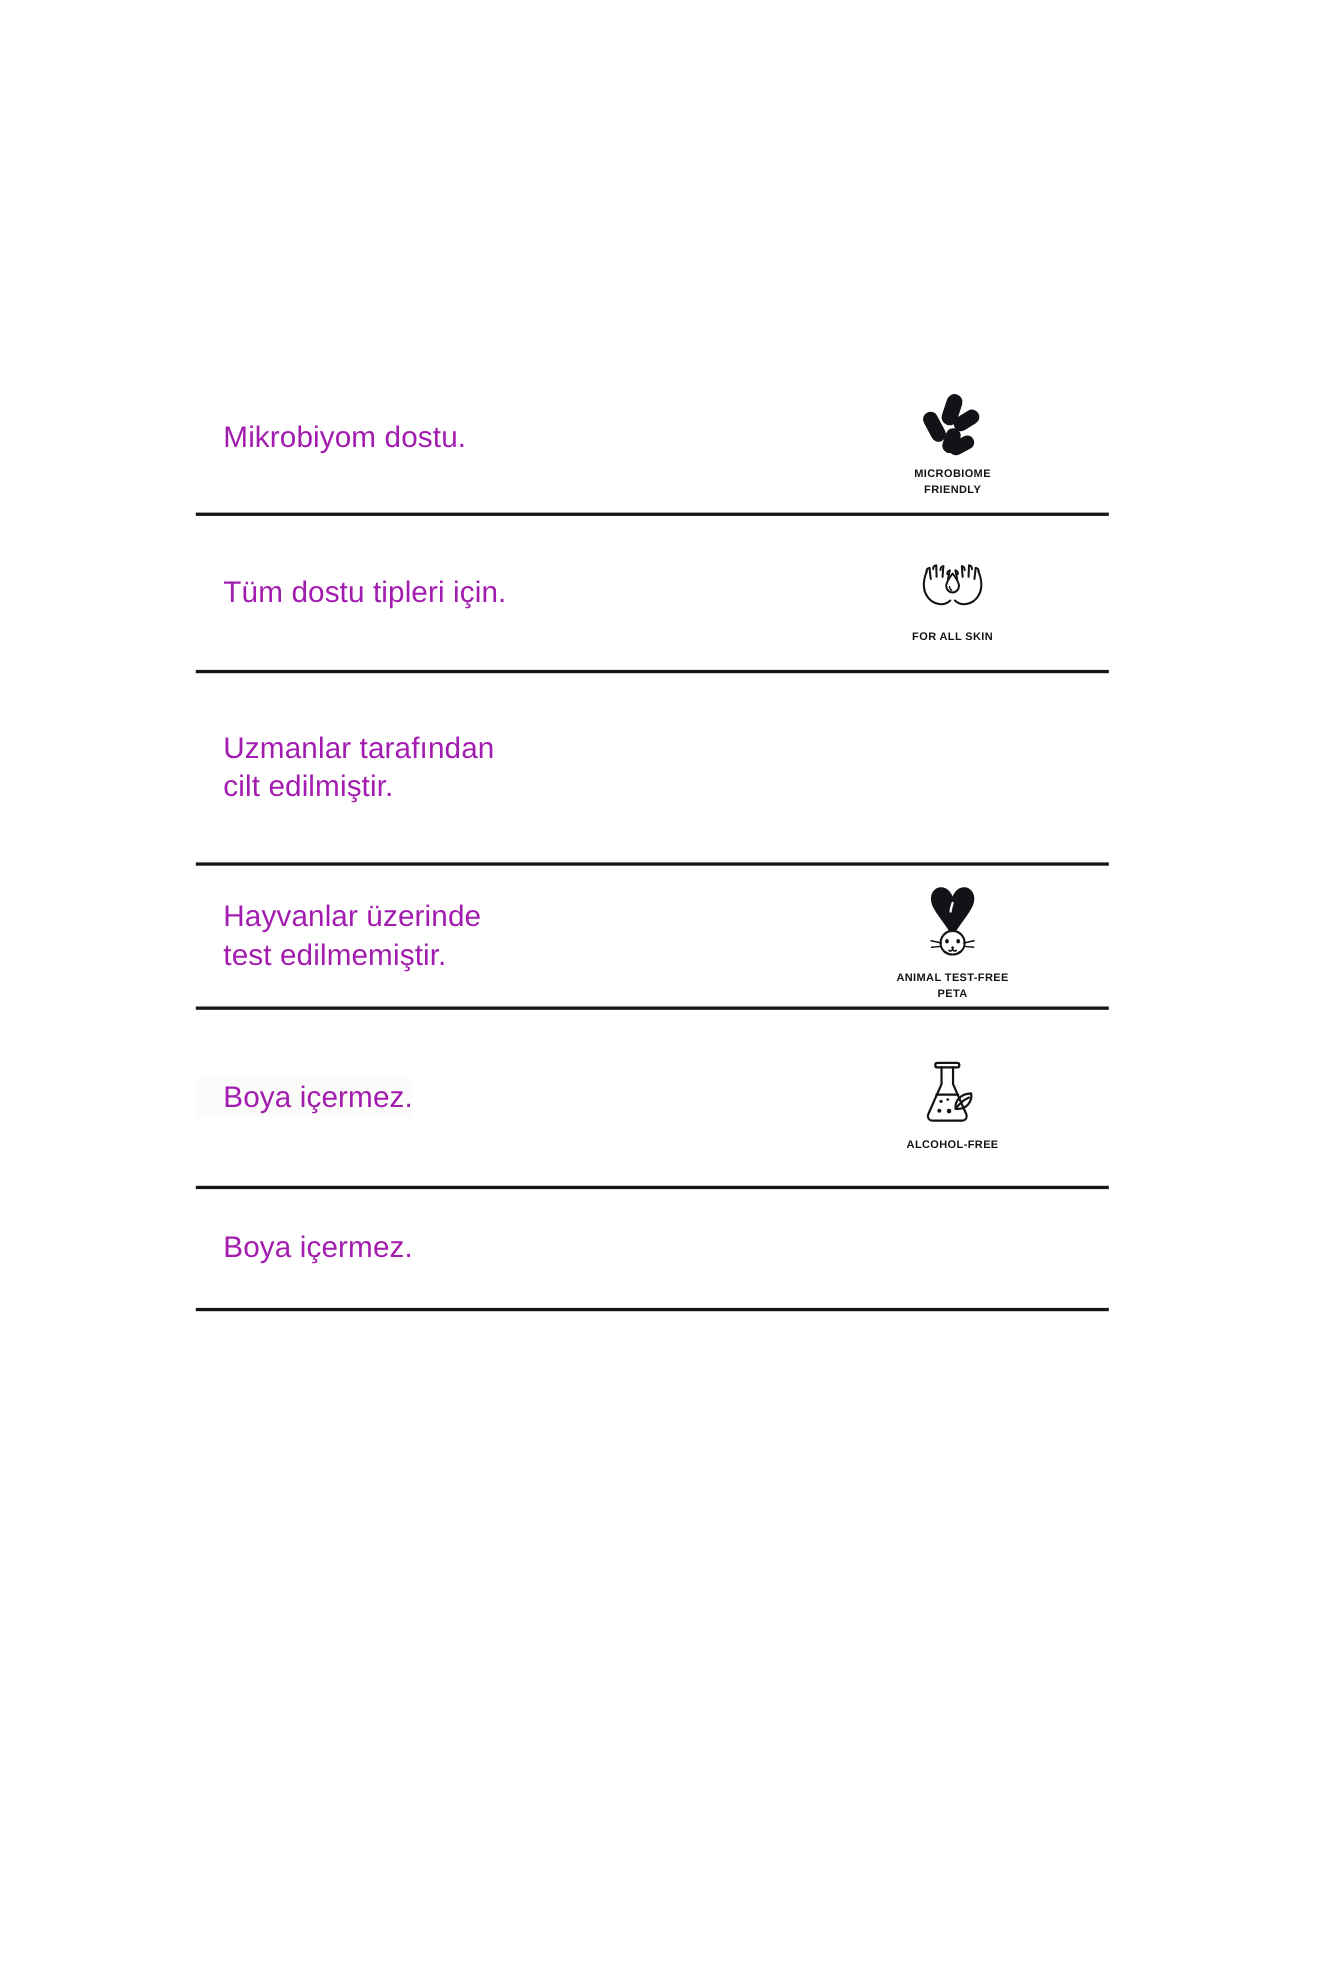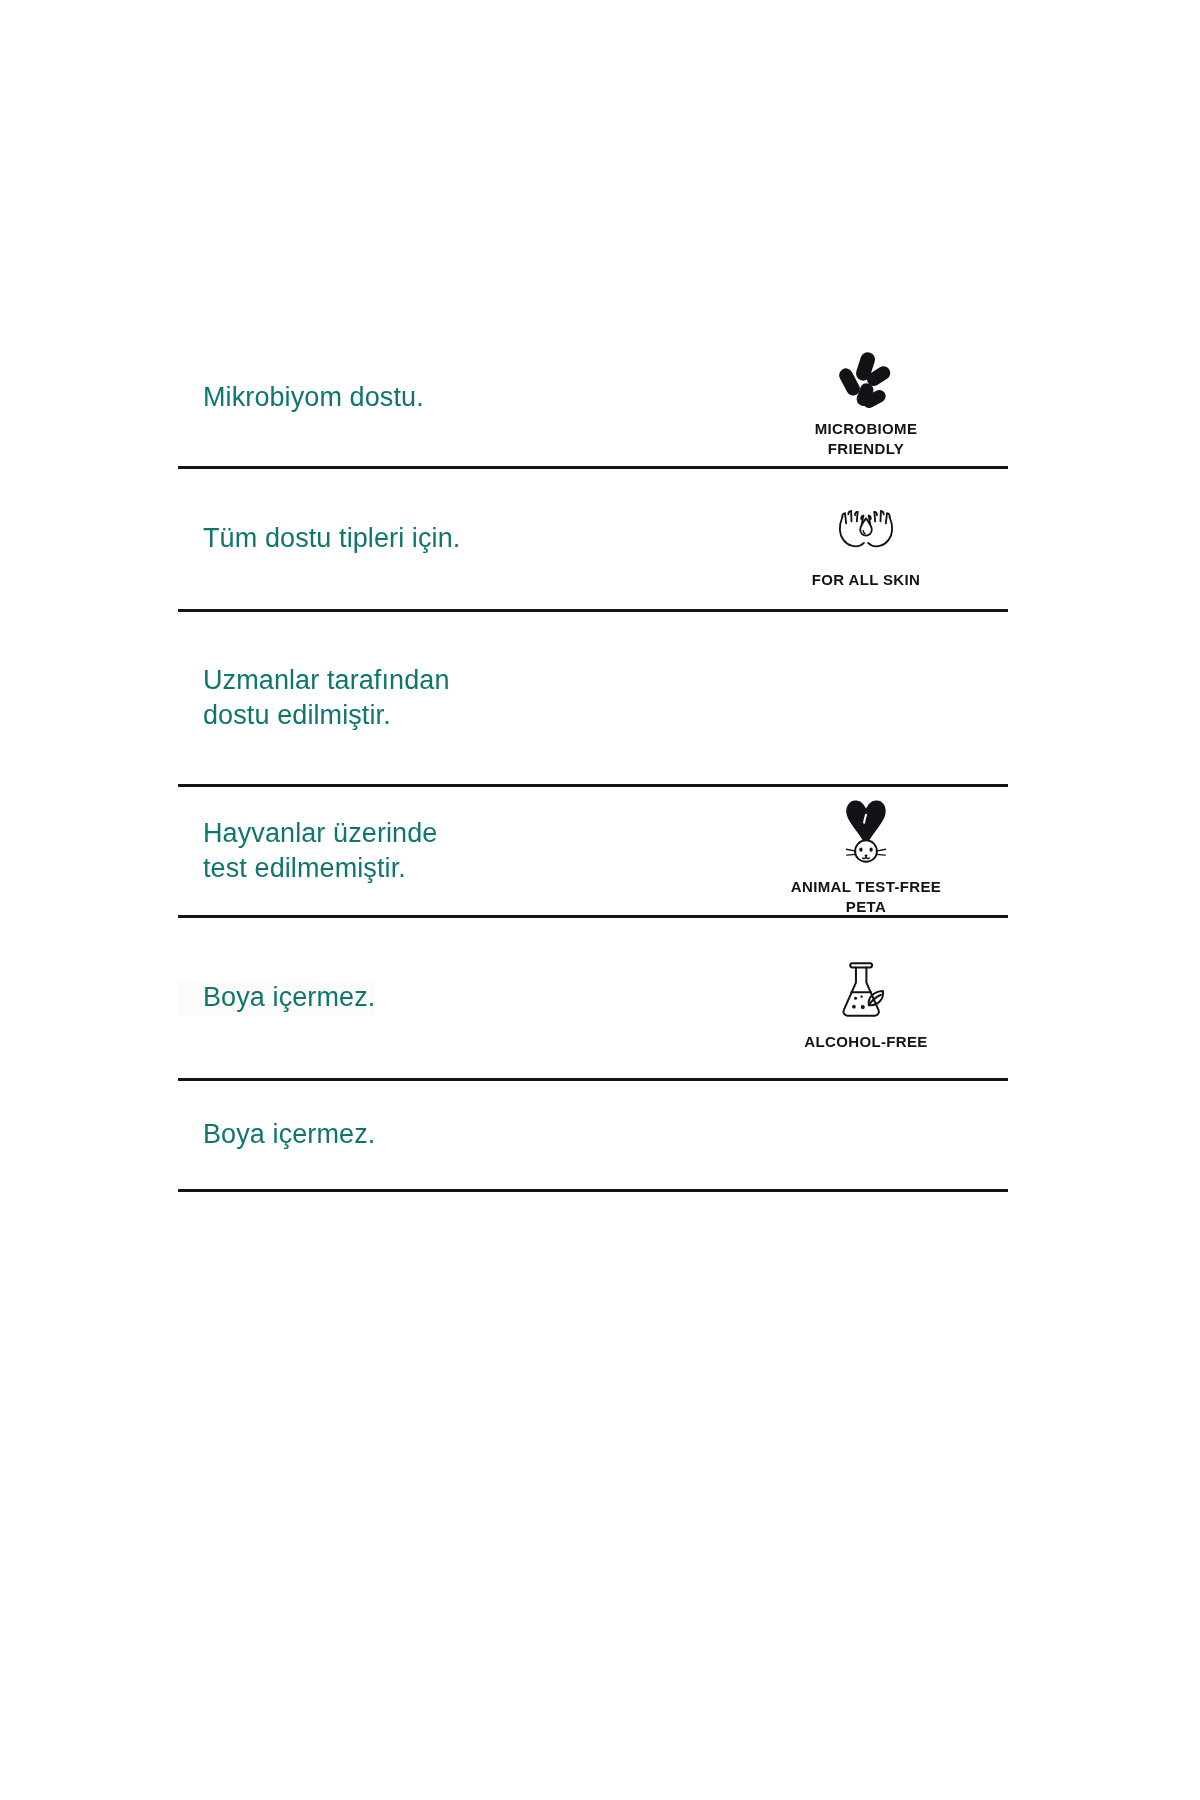--- a/index.html
+++ b/index.html
@@ -46,21 +46,21 @@
     border-top: 3px solid #15161a;
     box-sizing: border-box;
   }
 
   .feature-text {
     flex: 0 0 auto;
     font-size: 27px;
     line-height: 1.30;
     font-weight: 400;
     letter-spacing: 0.1px;
-    color: #0f766e;
+    color: #a21caf;
     white-space: pre-line;
     padding-left: 25px;
     max-width: 440px;
   }
 
   .badge {
     flex: 0 0 auto;
     display: flex;
     flex-direction: column;
     align-items: center;
@@ -69,21 +69,21 @@
     padding-right: 12px;
   }
 
   .badge-icon {
     display: block;
     line-height: 0;
   }
 
   .badge-caption {
     margin-top: 7px;
-    font-size: 15px;
+    font-size: 10px;
     font-weight: 700;
     letter-spacing: 0.35px;
     line-height: 1.32;
     text-align: center;
     color: #111317;
     white-space: pre-line;
     text-transform: uppercase;
   }
 
   
@@ -164,21 +164,21 @@
             </g>
           </svg>
         </span>
         <div class="badge-caption">FOR ALL SKIN</div>
       </div>
     </div>
     <div class="row-divider"></div>
 
     <div class="feature-row r3">
       <div class="feature-text">Uzmanlar tarafından
-dostu edilmiştir.</div>
+cilt edilmiştir.</div>
     </div>
     <div class="row-divider"></div>
 
     <div class="feature-row r4">
       <div class="feature-text">Hayvanlar üzerinde
 test edilmemiştir.</div>
       <div class="badge">
         <span class="badge-icon">
           <svg width="66" height="72" viewBox="0 0 84 92" xmlns="http://www.w3.org/2000/svg" aria-hidden="true">
 

